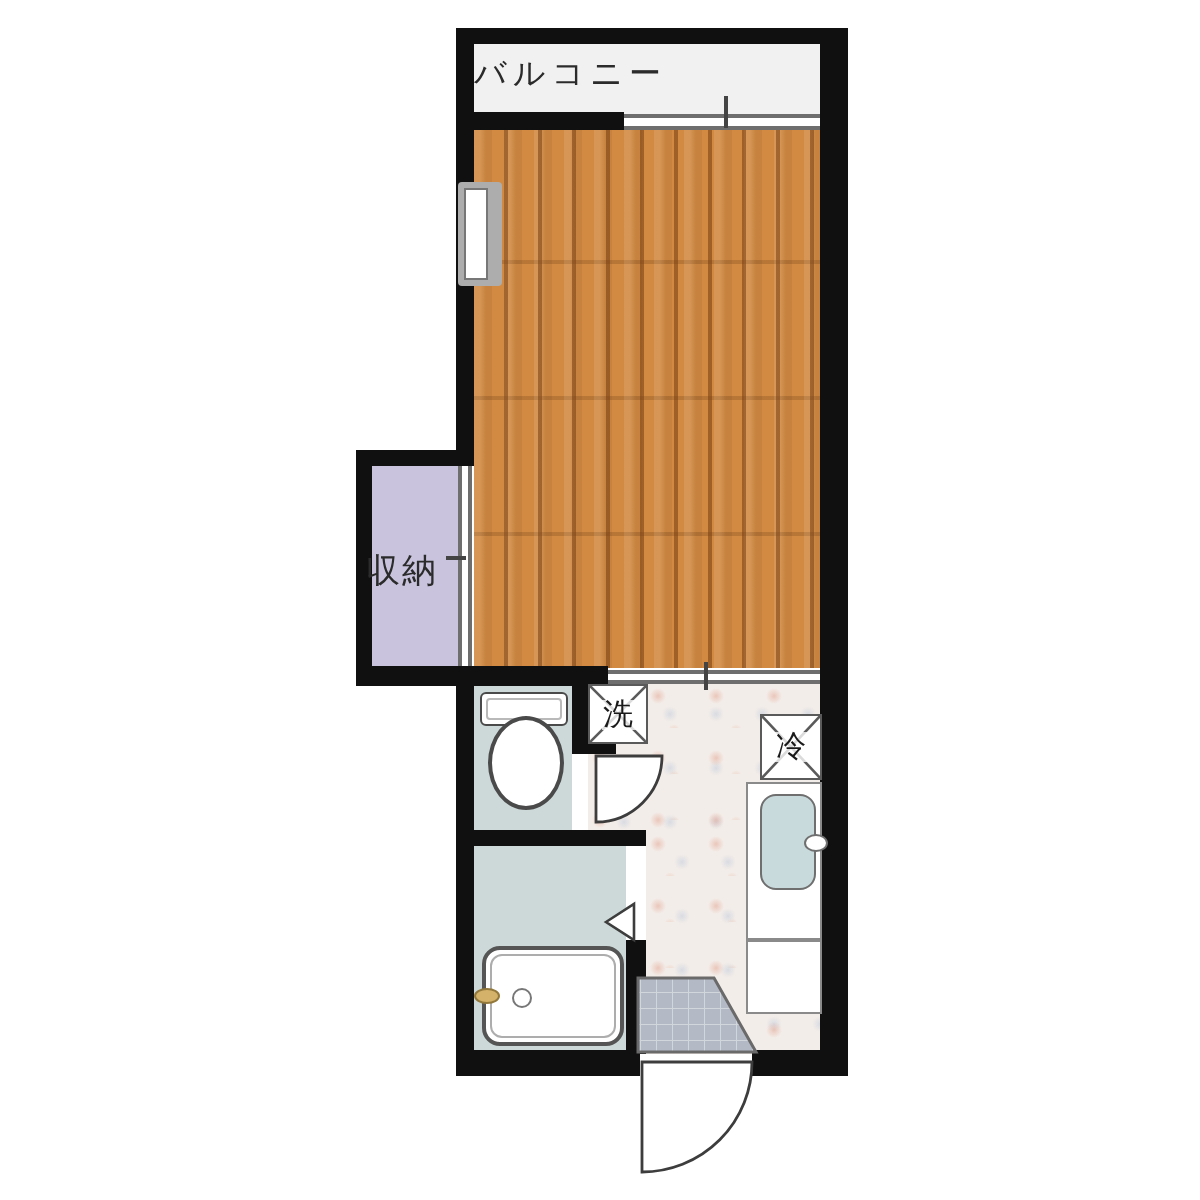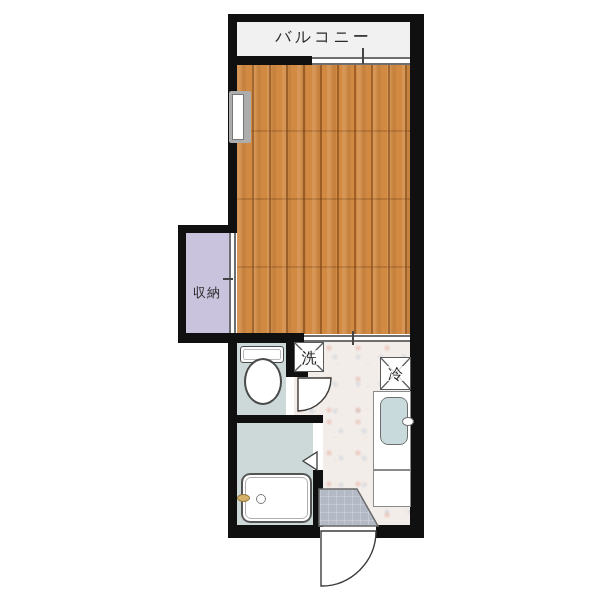--- a/index.html
+++ b/index.html
@@ -77,23 +77,23 @@
   .tub{left:241px;top:473px;width:71px;height:50px;background:#fff;border:2px solid #555;border-radius:9px;}
   .tub-inner{left:245px;top:477px;width:63px;height:42px;border:1px solid #adadad;border-radius:6px;}
   .tub-faucet{left:237px;top:494px;width:13px;height:8px;background:#d4b269;border:1px solid #93783c;border-radius:50%;}
   .tub-drain{left:256px;top:494px;width:10px;height:10px;background:#fff;border:1.4px solid #777;border-radius:50%;}
   .bath-door-gap{left:313px;top:423px;width:10px;height:47px;background:#fff;}
 
   
   .overlay{left:0;top:0;width:600px;height:600px;pointer-events:none;}
 
   
-  .lbl{color:#2b2b2b;text-align:center;}
+  .lbl{color:#2b2b2b;text-align:left;}
   .balcony-label{left:237px;top:27px;width:173px;font-size:16px;letter-spacing:3px;}
-  .storage-label{left:183px;top:284px;width:48px;font-size:13px;letter-spacing:1px;}
+  .storage-label{left:183px;top:274px;width:48px;font-size:17px;letter-spacing:1px;}
 </style>
 </head>
 <body>
 
 <div id="plan">
 
   <div class="balcony-floor"></div>
   <div class="wood-floor"></div>
   <div class="storage-floor"></div>
   <div class="toilet-floor"></div>

